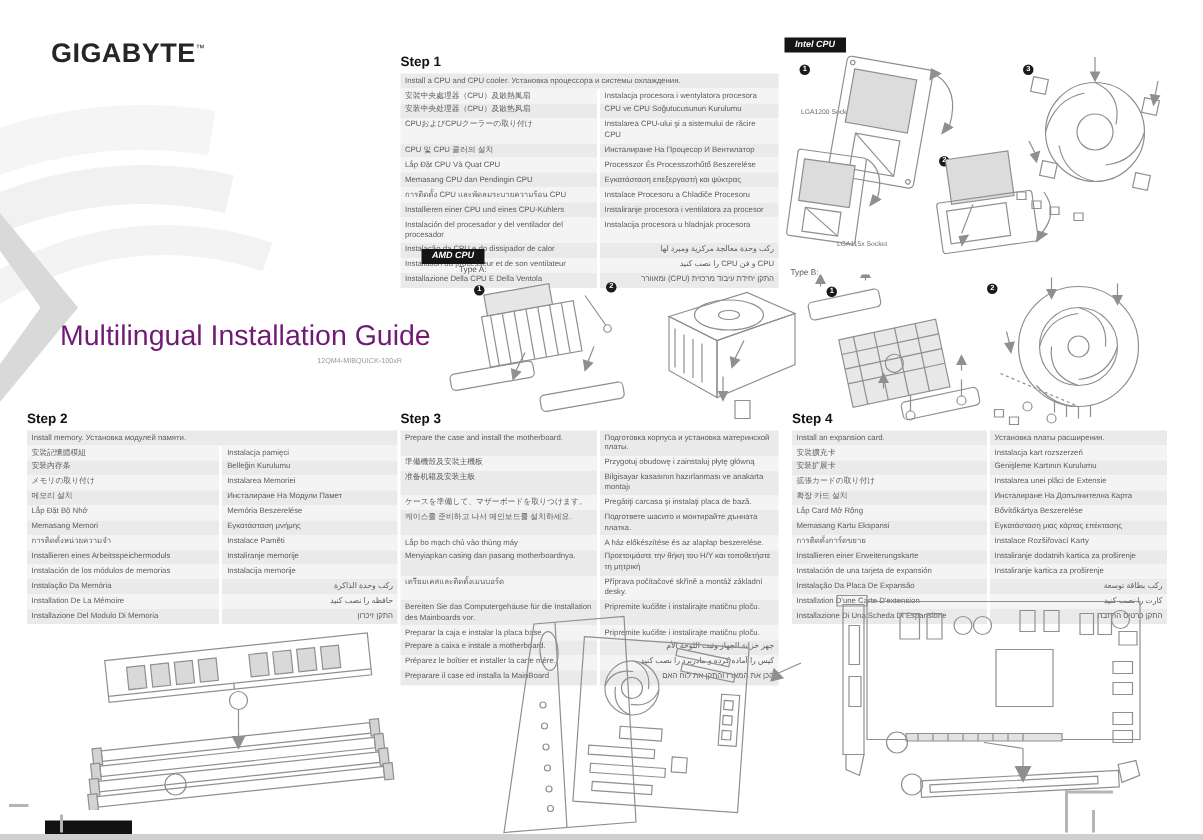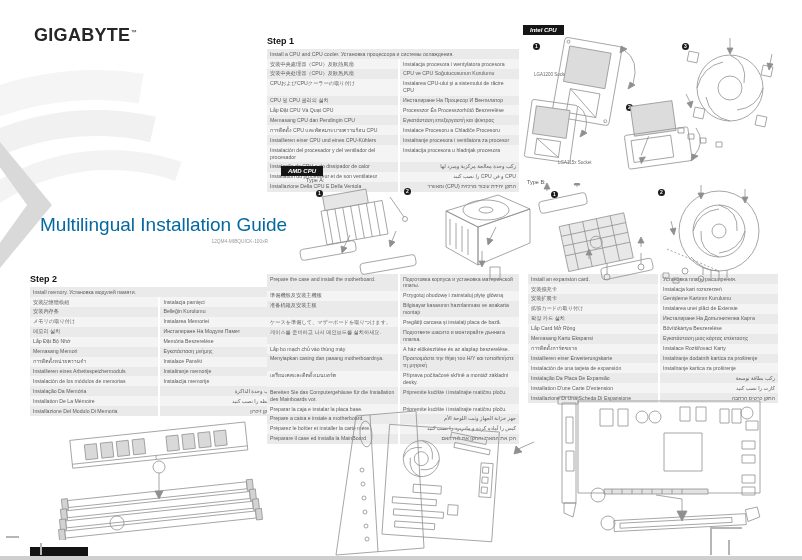--- a/index.html
+++ b/index.html
@@ -10,21 +10,21 @@
   .sw1{left:-170px;top:110px;width:480px;height:480px;border-width:26px;border-top-color:#f1f1f1;transform:rotate(-32deg);}
   .sw2{left:-110px;top:150px;width:400px;height:400px;border-width:20px;border-top-color:#f3f3f3;transform:rotate(-26deg);}
   .sw3{left:-215px;top:70px;width:560px;height:560px;border-width:30px;border-top-color:#f5f5f5;transform:rotate(-36deg);}
   .chevron{position:absolute;left:0;top:142px;width:52px;height:126px;background:#d9d9d9;
            clip-path:polygon(0 0,100% 50%,0 100%,0 80%,52% 50%,0 20%);}
   
   .logo{position:absolute;left:34px;top:25px;font-size:18px;font-weight:800;letter-spacing:.3px;color:#262626;}
   .logo .tm{font-size:6px;vertical-align:super;font-weight:400;}
   
   .title-block{position:absolute;left:40px;top:214px;width:228px;text-align:center;}
-  .main-title{font-size:19px;color:#0369a1;white-space:nowrap;}
+  .main-title{font-size:19px;color:#701a75;white-space:nowrap;}
   .part-number{font-size:4.8px;color:#9a9a9a;text-align:right;margin-top:3px;}
   
   .step-block{position:absolute;}
   .step-header{font-size:9px;font-weight:bold;color:#111;margin-bottom:3px;}
   .ttable{width:100%;}
   .trow{display:flex;gap:2px;}
   .trow:nth-child(odd) .tcell{background:#eaeaea;}
   .trow:nth-child(even) .tcell{background:#f4f4f4;}
   .tcell{padding:1.6px 3px;font-size:5.2px;line-height:1.3;color:#5c5c5c;overflow:hidden;}
   .tcell.left{flex:0 0 52%;box-sizing:border-box;}
@@ -116,21 +116,21 @@
           <div class="tcell left">Installation du processeur et de son ventilateur</div>
           <div class="tcell right rtl">CPU و فن CPU را نصب كنيد</div>
         </div>
         <div class="trow">
           <div class="tcell left">Installazione Della CPU E Della Ventola</div>
           <div class="tcell right rtl">התקן יחידת עיבוד מרכזית (CPU) ומאוורר</div>
         </div>
       </div>
   </div>
 
-  <div class="step-block" style="left:30px;top:274px;width:247px;">
+  <div class="step-block" style="left:18px;top:274px;width:247px;">
     <div class="step-header">Step 2</div>
     <div class="ttable">
         <div class="trow">
           <div class="tcell single">Install memory. Установка модулей памяти.</div>
         </div>
         <div class="trow">
           <div class="tcell left">安裝記憶體模組</div>
           <div class="tcell right">Instalacja pamięci</div>
         </div>
         <div class="trow">
@@ -174,20 +174,21 @@
           <div class="tcell right rtl">حافظه را نصب كنيد</div>
         </div>
         <div class="trow">
           <div class="tcell left">Installazione Del Modulo Di Memoria</div>
           <div class="tcell right rtl">התקן זיכרון</div>
         </div>
       </div>
   </div>
 
   <div class="step-block" style="left:267px;top:274px;width:252px;">
+    <div class="step-header">Step 3</div>
     <div class="ttable">
         <div class="trow">
           <div class="tcell left">Prepare the case and install the motherboard.</div>
           <div class="tcell right">Подготовка корпуса и установка материнской платы.</div>
         </div>
         <div class="trow">
           <div class="tcell left">準備機殼及安裝主機板</div>
           <div class="tcell right">Przygotuj obudowę i zainstaluj płytę główną</div>
         </div>
         <div class="trow">
@@ -231,20 +232,21 @@
           <div class="tcell right rtl">كيس را آماده كرده و مادربرد را نصب كنيد</div>
         </div>
         <div class="trow">
           <div class="tcell left">Preparare il case ed installa la MainBoard</div>
           <div class="tcell right rtl">הכן את המארז והתקן את לוח האם</div>
         </div>
       </div>
   </div>
 
   <div class="step-block" style="left:528px;top:274px;width:250px;">
+    <div class="step-header">Step 4</div>
     <div class="ttable">
         <div class="trow">
           <div class="tcell left">Install an expansion card.</div>
           <div class="tcell right">Установка платы расширения.</div>
         </div>
         <div class="trow">
           <div class="tcell left">安裝擴充卡</div>
           <div class="tcell right">Instalacja kart rozszerzeń</div>
         </div>
         <div class="trow">

